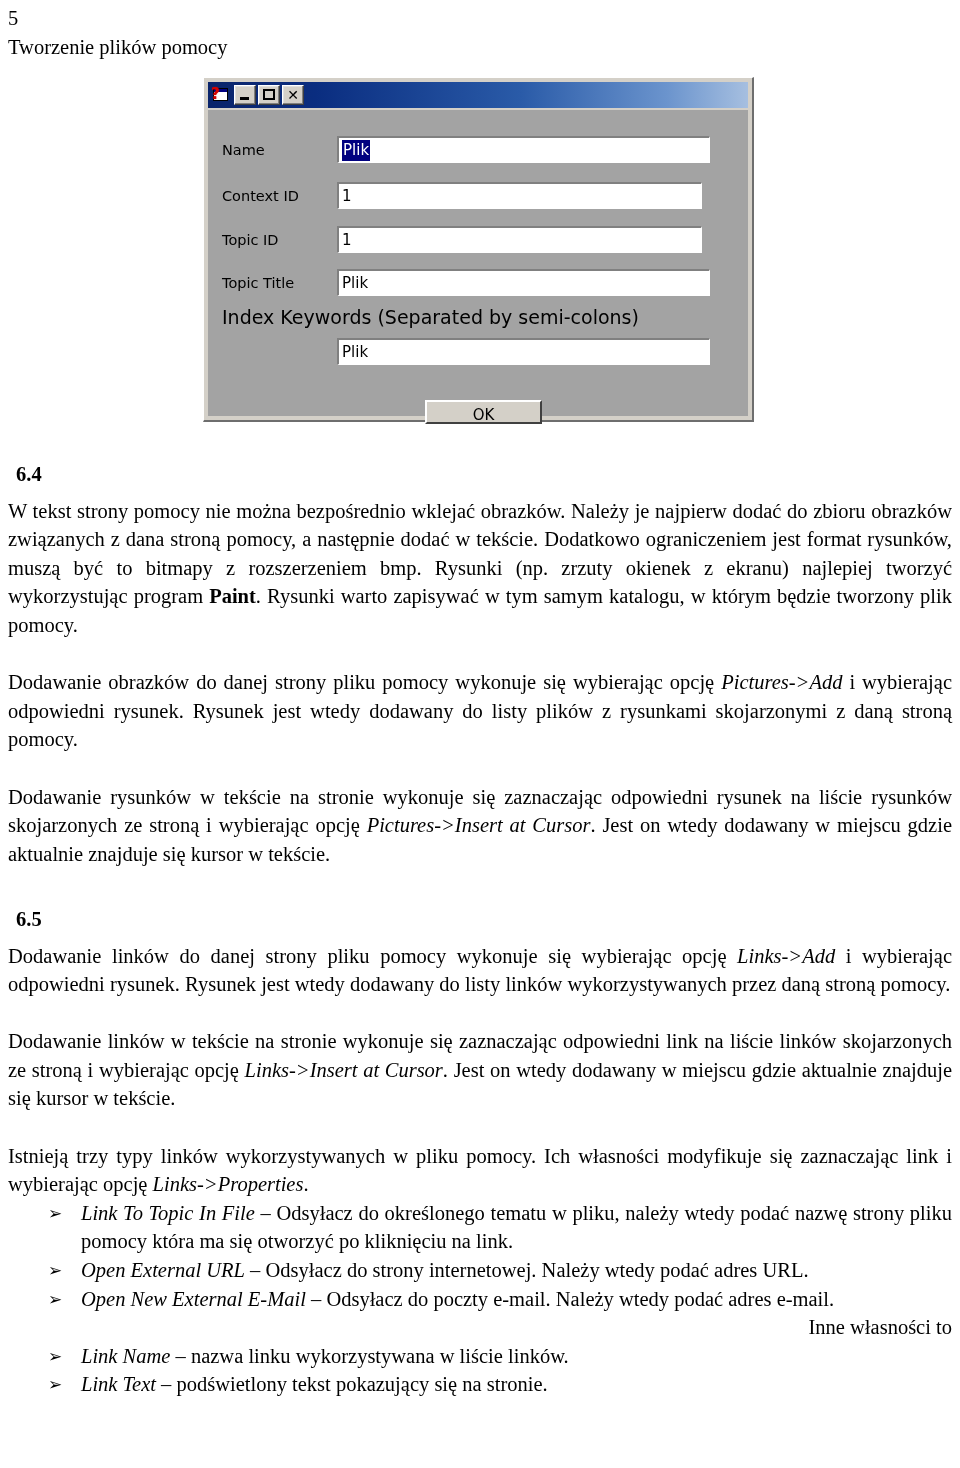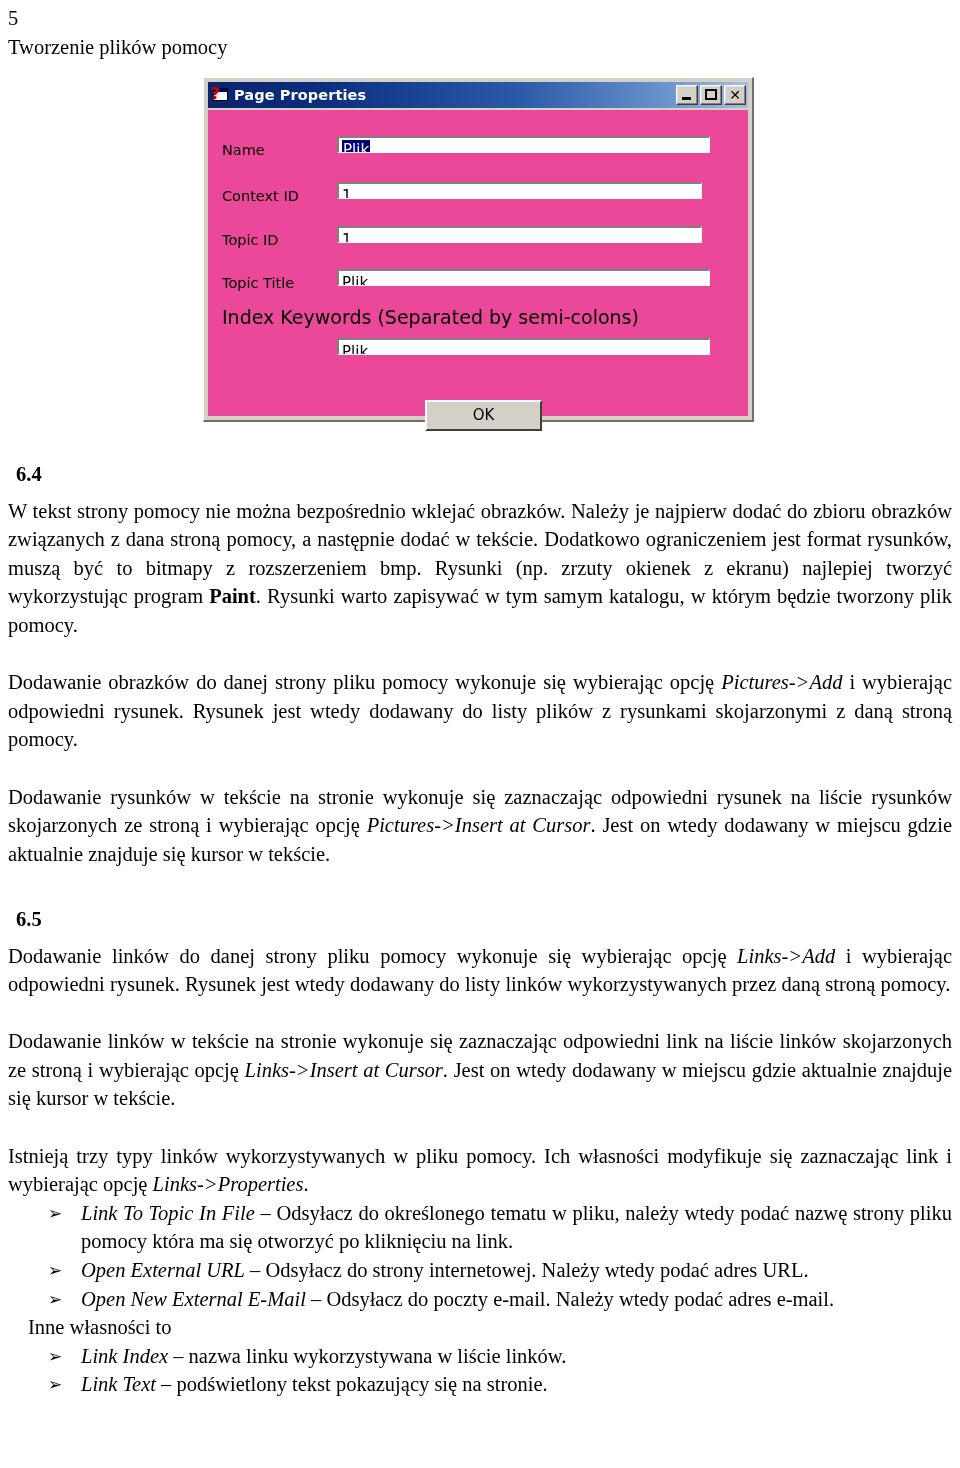--- a/index.html
+++ b/index.html
@@ -151,42 +151,42 @@
     line-height: 18px;
     text-align: center;
   }
 
   .dlg-body {
     position: absolute;
     left: 2px;
     top: 30px;
     right: 2px;
     bottom: 2px;
-    background: #ec4899;
+    background: #a3a3a3;
   }
   .field-row {
     position: absolute;
     height: 28px;
   }
   .field-label {
     position: absolute;
     font-size: 14.5px;
     color: #000000;
     line-height: 28px;
     white-space: nowrap;
   }
   .textbox {
     position: absolute;
     background: #ffffff;
     border-top: 2px solid #808080;
     border-left: 2px solid #808080;
     border-right: 1px solid #ffffff;
     border-bottom: 1px solid #ffffff;
     box-sizing: border-box;
-    height: 17px;
+    height: 27px;
     overflow: hidden;
   }
   .textbox .val {
     position: absolute;
     left: 3px;
     top: 2px;
     font-size: 15px;
     line-height: 21px;
     color: #000000;
     white-space: nowrap;
@@ -201,21 +201,21 @@
     left: 14px;
     top: 106px;
     font-size: 19px;
     white-space: nowrap;
   }
   .ok-button {
     position: absolute;
     left: 217px;
     top: 290px;
     width: 117px;
-    height: 31px;
+    height: 24px;
     background: #d4d0c8;
     border-top: 2px solid #ffffff;
     border-left: 2px solid #ffffff;
     border-right: 2px solid #404040;
     border-bottom: 2px solid #404040;
     box-sizing: border-box;
     font-size: 15px;
     line-height: 27px;
     text-align: center;
     color: #000000;
@@ -237,21 +237,21 @@
     line-height: 28.6px;
     margin: 8px;
   }
   p.para {
     margin: 0;
     text-align: justify;
     text-justify: inter-word;
     font-size: 20.5px;
     line-height: 28.6px;
   }
-  p.para.last-left { text-align: left; margin-left: 20px; }
+  p.para.last-left { text-align: right; }
   .spacer { height: 28.6px; }
   .bold { font-weight: bold; }
   .ital { font-style: italic; }
   ul.arrow-list {
     list-style: none;
     margin: 0;
     padding: 0;
   }
   ul.arrow-list li {
     position: relative;
@@ -280,21 +280,20 @@
 </div>
 
 <div class="dialog-shot">
   <div class="dialog-inner">
 
     <div class="titlebar">
       <span class="title-icon">
         <span class="win"></span>
         <span class="qmark">?</span>
       </span>
-      <span class="title-text">Page Properties</span>
       <span class="title-buttons">
         <span class="tb-btn">
             <span class="g-min"></span>
           </span>
         <span class="tb-btn">
             <span class="g-max"></span>
           </span>
         <span class="tb-btn">
             <span class="g-close">✕</span>
           </span>
@@ -371,17 +370,17 @@
 
   <ul class="arrow-list">
     <li><span class="marker">➢</span><span class="ital">Link To Topic In File</span><span> – Odsyłacz do określonego tematu w pliku, należy wtedy podać nazwę strony pliku pomocy która ma się otworzyć po kliknięciu na link.</span></li>
     <li><span class="marker">➢</span><span class="ital">Open External URL</span><span> – Odsyłacz do strony internetowej. Należy wtedy podać adres URL.</span></li>
     <li><span class="marker">➢</span><span class="ital">Open New External E-Mail</span><span> – Odsyłacz do poczty e-mail. Należy wtedy podać adres e-mail.</span></li>
   </ul>
 
   <p class="para last-left">Inne własności to</p>
 
   <ul class="arrow-list">
-    <li><span class="marker">➢</span><span class="ital">Link Index</span><span> – nazwa linku wykorzystywana w liście linków.</span></li>
+    <li><span class="marker">➢</span><span class="ital">Link Name</span><span> – nazwa linku wykorzystywana w liście linków.</span></li>
     <li><span class="marker">➢</span><span class="ital">Link Text</span><span> – podświetlony tekst pokazujący się na stronie.</span></li>
   </ul>
 
 </div>
 
 </body></html>

